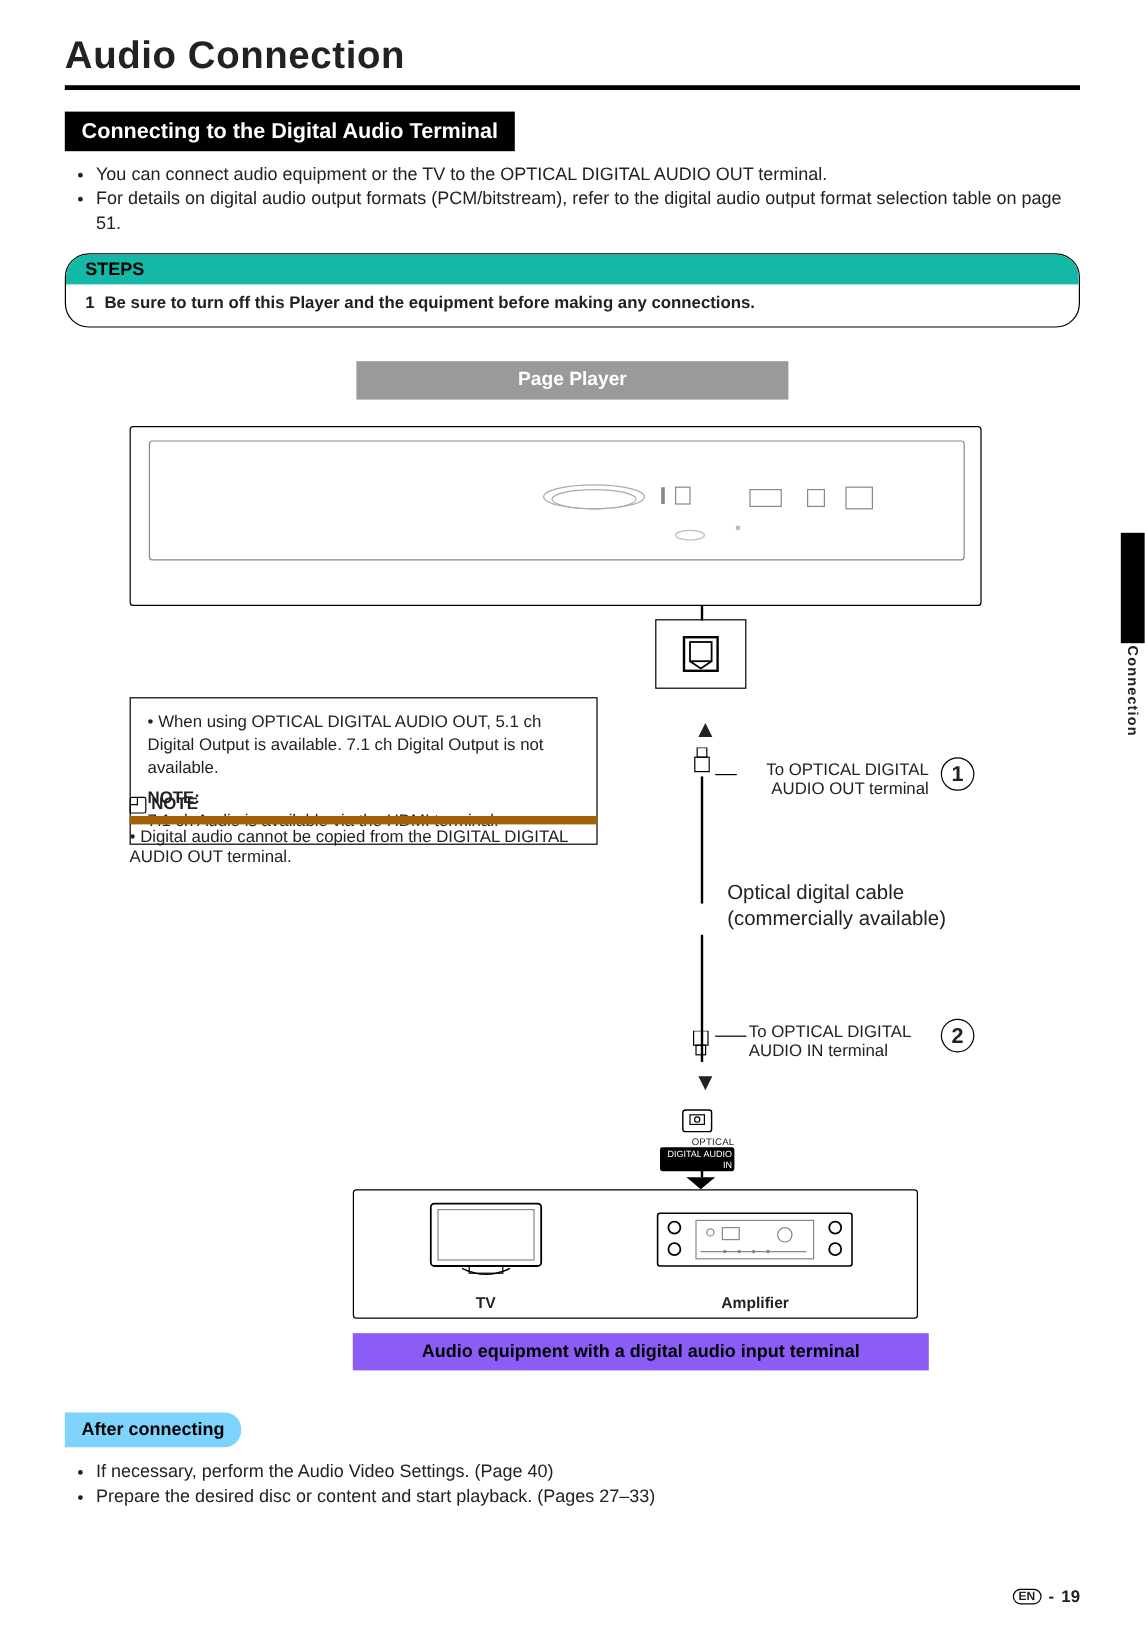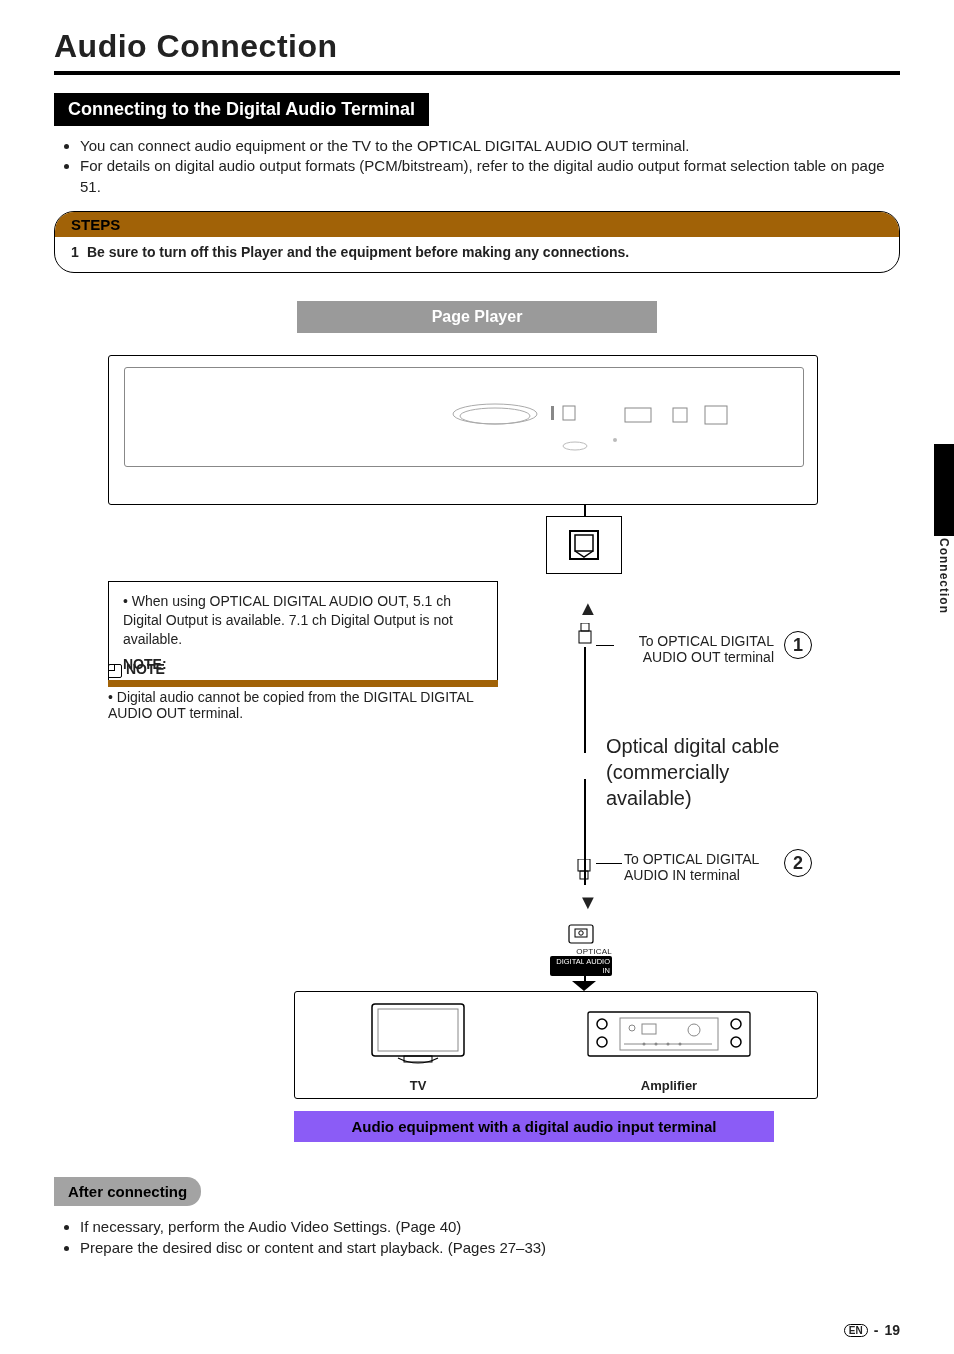--- a/index.html
+++ b/index.html
@@ -4,21 +4,21 @@
 <style>
   * { box-sizing: border-box; margin: 0; padding: 0; }
   body { font-family: Arial, Helvetica, sans-serif; background: #fff; color: #222; width: 954px; height: 1354px; position: relative; }
   .page { padding: 28px 54px 10px 54px; }
   h1 { font-size: 32px; font-weight: 700; margin-bottom: 6px; letter-spacing: 0.5px; }
   .hr-thick { border: 0; border-top: 4px solid #000; margin-bottom: 18px; }
   .section-head { background: #000; color: #fff; font-weight: 700; display: inline-block; padding: 6px 14px; font-size: 18px; margin-bottom: 10px; }
   .bullets { margin: 0 0 14px 10px; }
   .bullets li { list-style: disc; margin-left: 16px; font-size: 15px; line-height: 1.35; }
   .steps-box { border: 1.5px solid #000; border-radius: 20px; overflow: hidden; margin-bottom: 28px; }
-  .steps-head { background: #a16207; color: #000; font-weight: 700; padding: 4px 16px; font-size: 15px; }
+  .steps-head { background: #14b8a6; color: #000; font-weight: 700; padding: 4px 16px; font-size: 15px; }
   .steps-list { padding: 6px 16px 10px 16px; }
   .steps-list li { list-style: none; font-size: 14px; font-weight: 700; line-height: 1.4; }
   .steps-list li .num { display: inline-block; width: 16px; }
   .cnum { display:inline-block; width:17px; height:17px; border:1.4px solid #000; border-radius:50%; text-align:center; line-height:15px; font-size:12px; font-weight:700; vertical-align:middle; }
   .cnum-lg { display:inline-flex; width:28px; height:28px; border:1.8px solid #000; border-radius:50%; align-items:center; justify-content:center; font-size:18px; font-weight:700; }
   .player-label { background:#9a9a9a; color:#fff; font-weight:700; text-align:center; padding:7px; font-size:16px; width:360px; margin:0 auto 0 auto; }
   .diagram-wrap { position:relative; height:840px; }
   .diagram-frame { position:absolute; left:54px; top:22px; width:710px; height:150px; border:1.5px solid #000; border-radius:3px; }
   .diagram-inner { position:absolute; left:70px; top:34px; width:680px; height:100px; border:1px solid #888; border-radius:3px; }
   .info-box { position:absolute; left:54px; top:200px; width:390px; border:1px solid #000; padding:10px 14px; font-size:14px; line-height:1.35;margin-top:48px; }
@@ -29,38 +29,38 @@
   .note-icon:before { content:""; position:absolute; left:0; top:0; width:5px; height:5px; border-right:1.3px solid #000; border-bottom:1.3px solid #000; }
   .port-box { position:absolute; left:492px; top:183px; width:76px; height:58px; border:1.2px solid #000; display:flex; align-items:center; justify-content:center; }
   .port-svg { width:40px; height:40px; }
   .arrow-up { position:absolute; left:524px; top:264px; font-size:20px; }
   .plug-top { position:absolute; left:524px; top:290px; font-size:16px; }
   .label-out { position:absolute; left:560px; top:300px; font-size:14px; text-align:right; width:160px; }
   .circ1 { position:absolute; left:730px; top:298px; }
   .vline { position:absolute; left:530px; top:314px; width:2px; background:#000; }
   .vline.a { height:106px; top:314px; }
   .vline.b { height:106px; top:446px; }
-  .cable-label { position:absolute; left:552px; top:400px; font-size:20px; width:200px; line-height:1.3; }
+  .cable-label { position:absolute; left:552px; top:400px; font-size:17px; width:200px; line-height:1.3; }
   .plug-bot { position:absolute; left:523px; top:526px; font-size:16px; }
   .label-in { position:absolute; left:570px; top:518px; font-size:14px; text-align:left; width:170px; }
   .circ2 { position:absolute; left:730px; top:516px; }
   .arrow-down { position:absolute; left:524px; top:558px; font-size:20px; }
   .port-in { position:absolute; left:496px; top:590px; width:62px; text-align:right; font-size:9px; }
   .port-in svg { display:block; margin:0 auto 2px auto; }
   .port-in .lbl { font-size:8px; letter-spacing:0.2px; }
   .port-in .bar { background:#000; color:#fff; font-size:7.5px; padding:1px 2px; display:inline-block; border-radius:2px; }
-  .bottom-frame { position:absolute; left:240px; top:658px; width:524px; height:108px; border:1.2px solid #000; border-radius:3px; display:flex; align-items:center; justify-content:space-around; padding:10px; }
+  .bottom-frame { position:absolute; left:240px; top:658px; width:471px; height:108px; border:1.2px solid #000; border-radius:3px; display:flex; align-items:center; justify-content:space-around; padding:10px; }
   .device-label { font-size:13px; font-weight:700; text-align:center; margin-top:4px; }
   .bottom-bar { background:#8b5cf6; color:#000; font-weight:700; text-align:center; padding:7px; font-size:15px; width:480px; position:absolute; left:240px; top:778px; }
   .vline-top { position:absolute; left:530px; top:172px; width:2px; height:12px; background:#000; }
   .tri-up { position:absolute; left:518px; top:648px; width:0; height:0; border-left:12px solid transparent; border-right:12px solid transparent; border-top:10px solid #000; }
   .side-tab-black { position:absolute; right:0; top:444px; width:20px; height:92px; background:#000; }
   .side-label { position:absolute; right:0; top:538px; width:20px; font-size:12px; font-weight:700; text-align:center; letter-spacing:1px; }
   .side-label span { writing-mode: vertical-rl; }
-  .after-box { background:#a3a3a3; border-radius:0 14px 14px 0; color:#000; font-weight:700; font-size:15px; padding:6px 14px; display:inline-block; margin-top:4px; }
+  .after-box { background:#7dd3fc; border-radius:0 14px 14px 0; color:#000; font-weight:700; font-size:15px; padding:6px 14px; display:inline-block; margin-top:4px; }
   .after-bullets { margin:10px 0 0 10px; }
   .after-bullets li { list-style: disc; margin-left:16px; font-size:15px; line-height:1.4; }
   .footer { position:absolute; bottom:16px; right:54px; font-size:14px; font-weight:700; display:flex; align-items:center; gap:6px; }
   .en-badge { display:inline-block; border:1.2px solid #000; border-radius:10px; font-size:10px; font-weight:700; padding:0 4px; }
   .callout-line { position:absolute; background:#000; height:1px; }
 </style>
 </head>
 <body>
 
 <div class="side-tab-black"></div>
@@ -98,20 +98,21 @@
         <ellipse cx="450" cy="78" rx="12" ry="4" fill="none" stroke="#bbb"></ellipse>
         <circle cx="490" cy="72" r="2" fill="#bbb"></circle>
       </svg>
     </div>
 
     <div class="vline-top"></div>
 
     <div class="info-box">
       <div>• <span>When using OPTICAL DIGITAL AUDIO OUT, 5.1 ch Digital Output is available. 7.1 ch Digital Output is not available.</span></div>
       <div class="note-head">NOTE:</div>
+      <div>7.1 ch Audio is available via the HDMI terminal.</div>
     </div>
 
     <div class="note2">
       <span class="note-title"><span class="note-icon"></span><span>NOTE</span></span>
       <div>• <span>Digital audio cannot be copied from the DIGITAL DIGITAL AUDIO OUT terminal.</span></div>
     </div>
 
     <div class="port-box">
       <svg class="port-svg" viewBox="0 0 40 40">
           <rect x="6" y="6" width="28" height="28" fill="none" stroke="#000" stroke-width="2"></rect>

